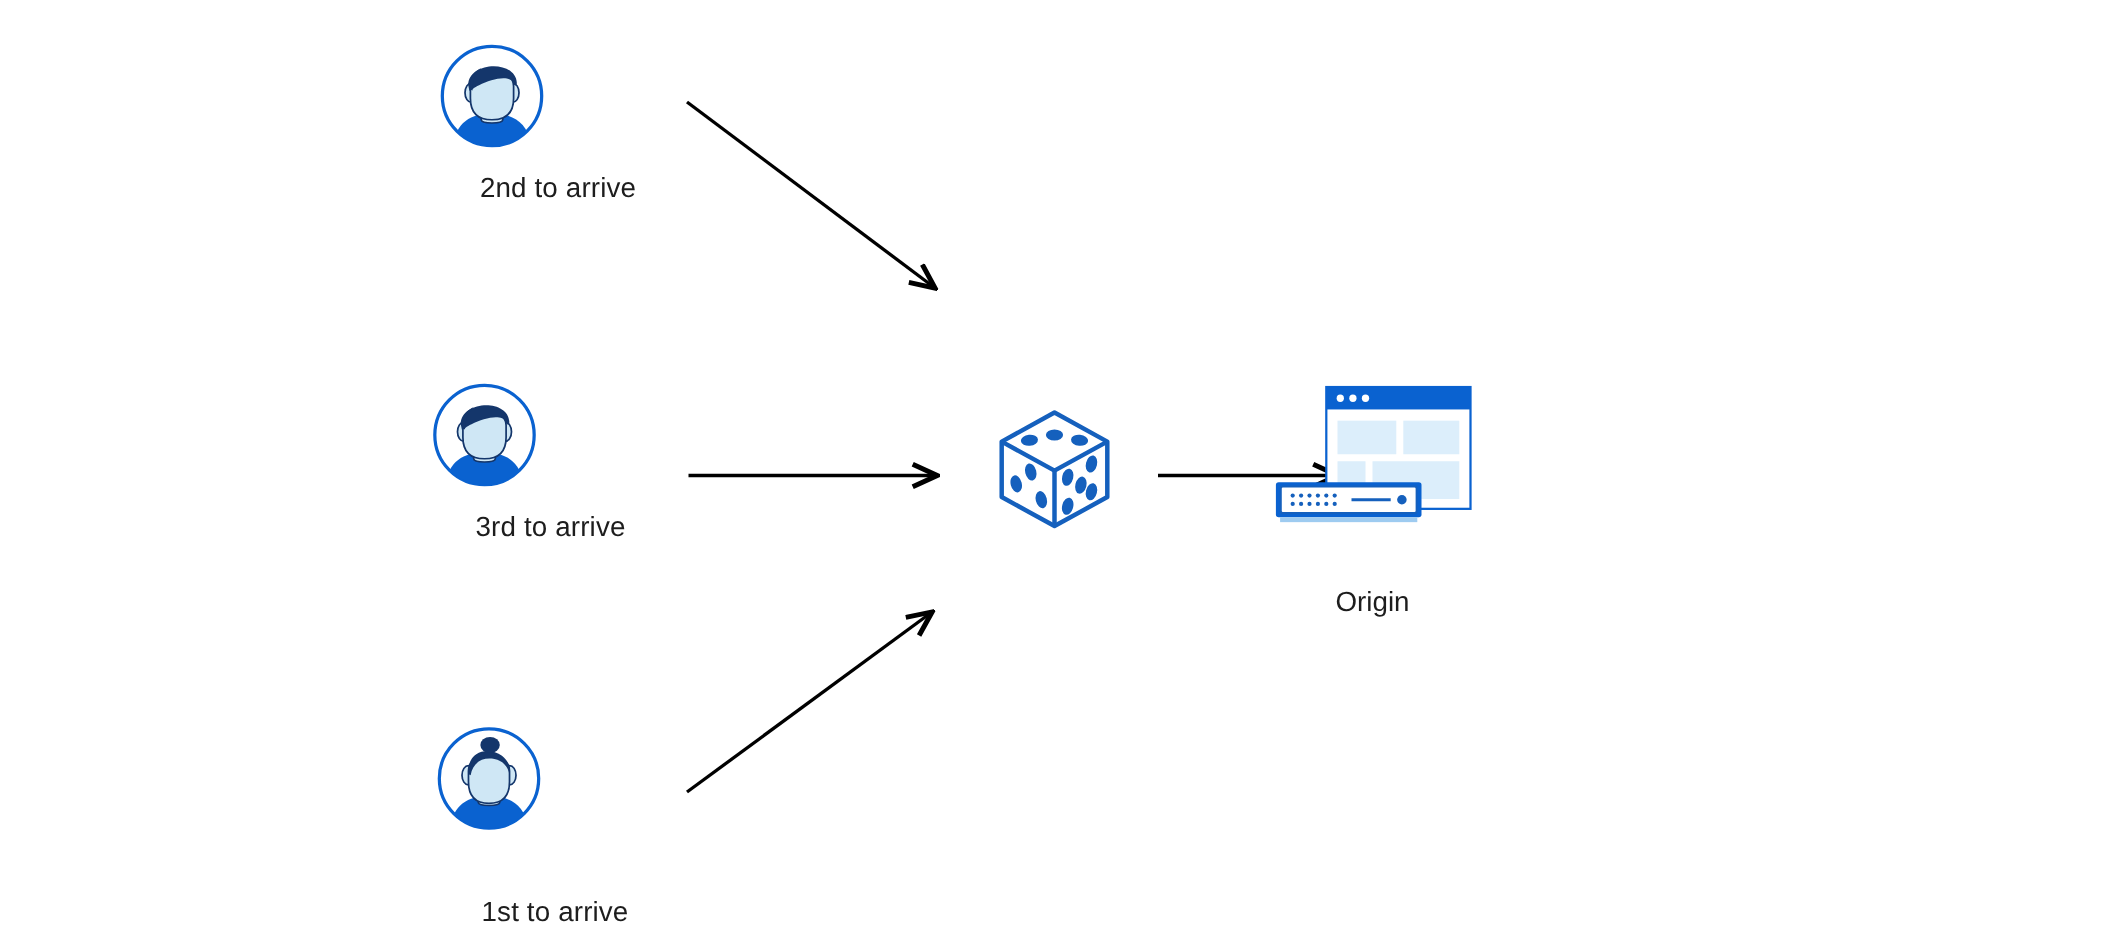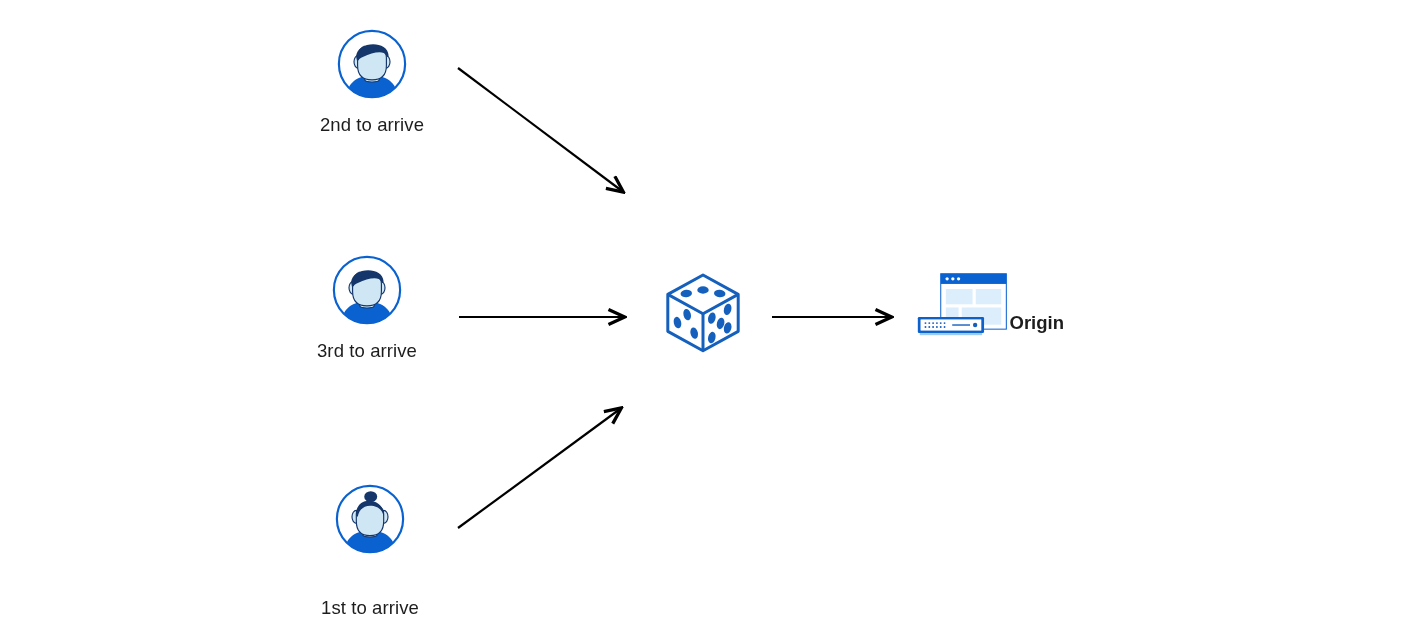--- a/index.html
+++ b/index.html
@@ -17,21 +17,20 @@
     background: #ffffff;
     overflow: hidden;
   }
   .node {
     position: absolute;
   }
   .avatar-node {
     width: 160px;
     display: flex;
     flex-direction: column;
-    align-items: center;
   }
   .avatar-icon {
     width: 72px;
     height: 72px;
   }
   .node-label {
     margin-top: 14px;
     font-size: 18.5px;
     color: #1d1d1d;
     font-family: "Liberation Sans", sans-serif;
@@ -39,27 +38,26 @@
     white-space: nowrap;
     text-align: center;
   }
   .dice-node {
     left: 659px;
     top: 268px;
     width: 88px;
     height: 88px;
   }
   .origin-node {
-    left: 914px;
+    left: 840px;
     top: 255px;
     width: 150px;
     display: flex;
-    flex-direction: row;
+    flex-direction: column;
     align-items: center;
-    font-weight: bold;
   }
   .origin-icon {
     width: 140px;
     height: 105px;
   }
   .origin-label {
     margin-top: 30px;
     font-size: 18.5px;
     color: #1d1d1d;
     white-space: nowrap;

